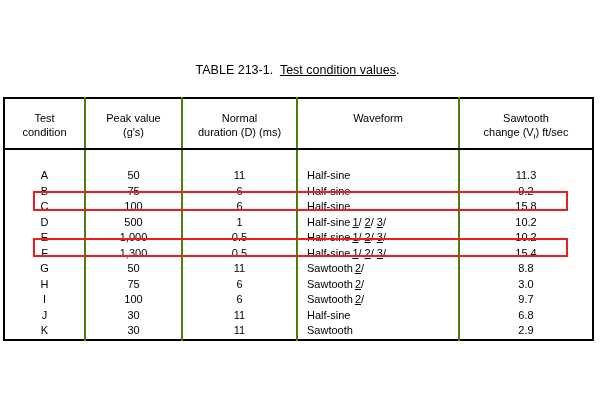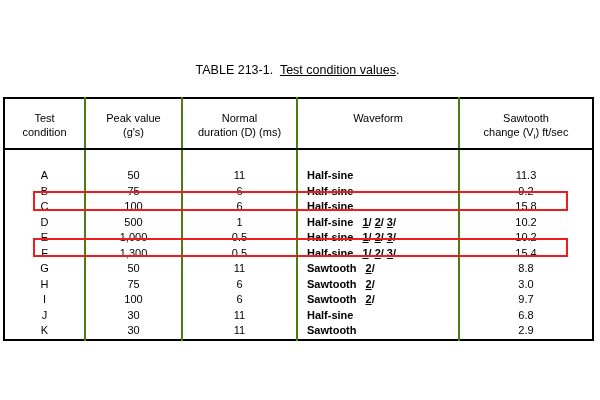--- a/index.html
+++ b/index.html
@@ -32,23 +32,23 @@
     font-size: 11px; line-height: 13.5px;
     border-bottom: 2px solid #000;
     text-align: center;
   }
 
   .tct tbody tr.spacer td { height: 18px; }
   .tct tbody td {
     height: 15.5px; line-height: 15.5px; font-size: 11px;
     text-align: center; white-space: nowrap;
   }
-  .tct tbody td.wf { text-align: left; padding-left: 9px; font-weight: bold; }
-
-  .fn-group { margin-left: 9px; }
+  .tct tbody td.wf { text-align: left; padding-left: 9px; }
+
+  .fn-group { margin-left: 2px; }
   .fn { margin-right: 3px; }
   .fn-d { text-decoration: underline; }
 
   sub.vsub { font-size: 8px; line-height: 0; }
 
   .red-box {
     position: absolute;
     left: 33px; width: 535px;
     border: 2px solid #ee1c1c;
     box-sizing: border-box;

